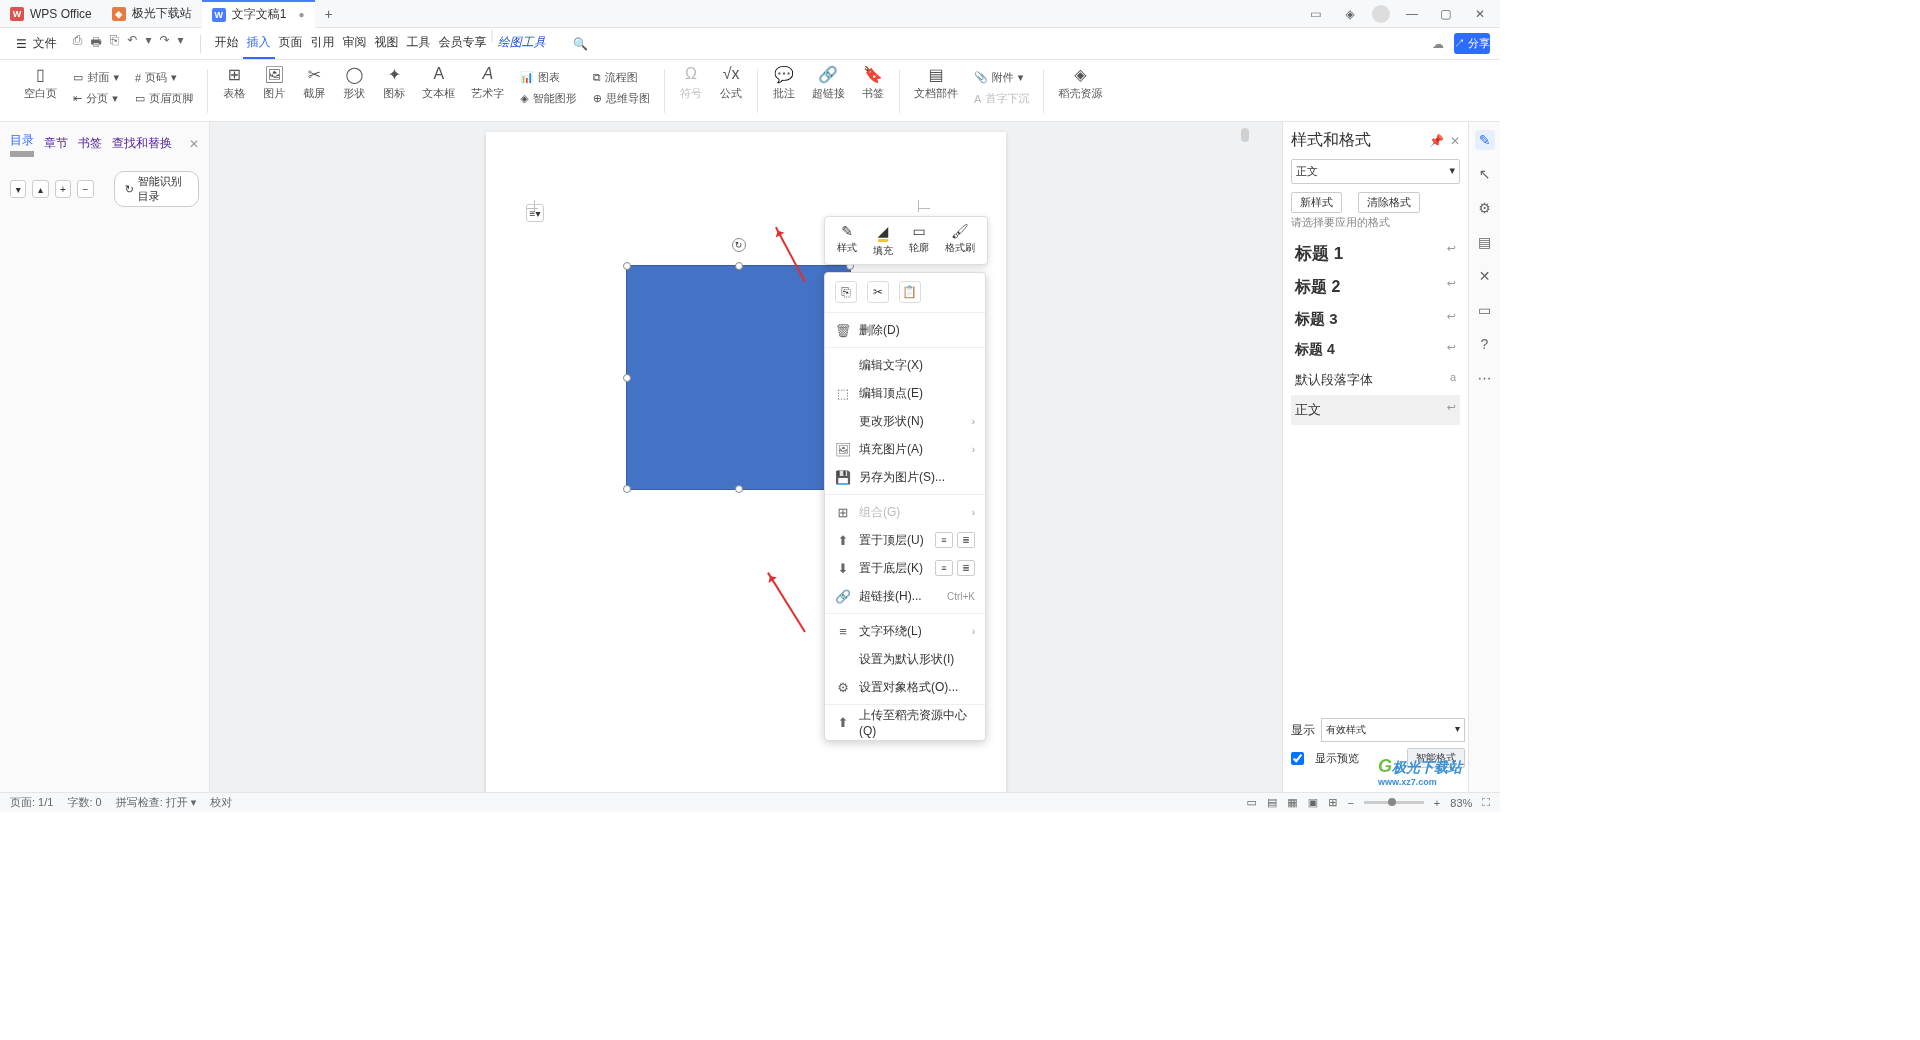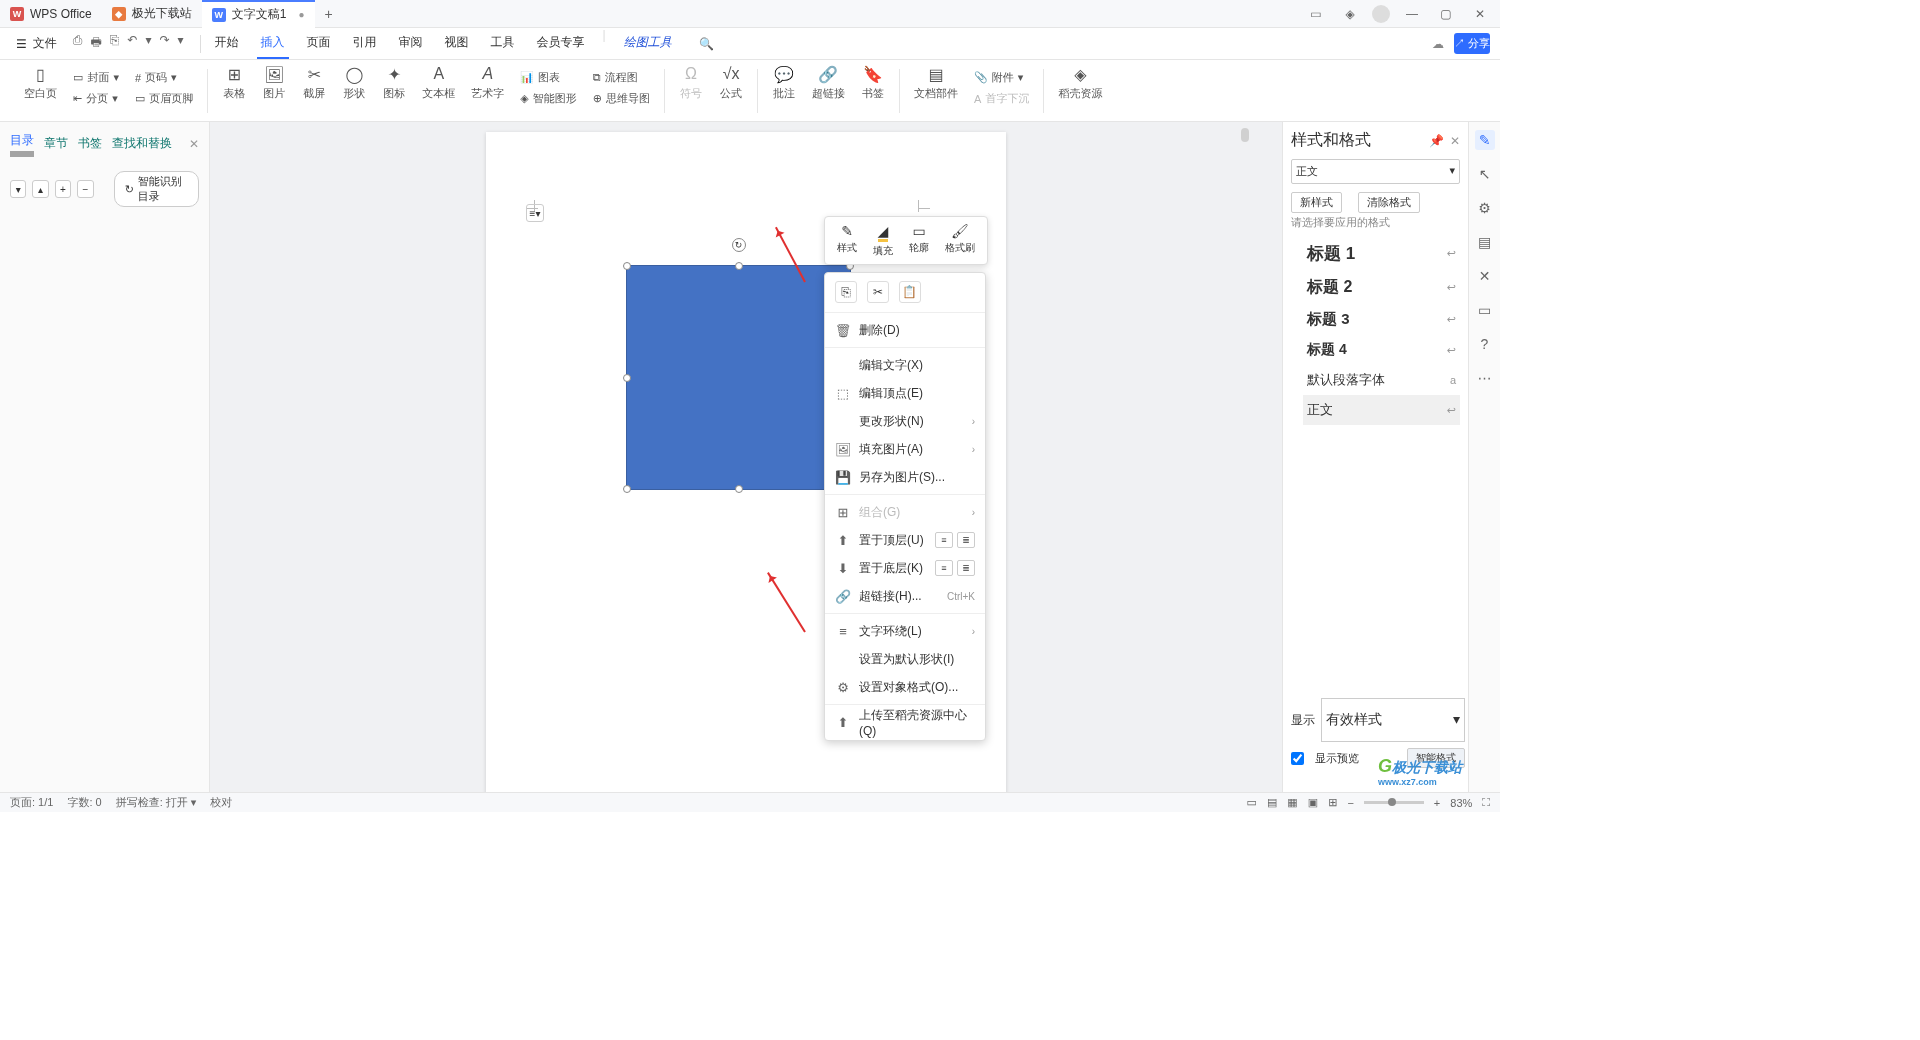--- a/index.html
+++ b/index.html
@@ -13,42 +13,42 @@
 .tab-close { color: #999; font-size: 10px; margin-left: 6px; }
 .tab-add { padding: 0 10px; color: #666; font-size: 14px; }
 .titlebar-right { margin-left: auto; display: flex; align-items: center; gap: 10px; padding-right: 8px; }
 .titlebar-btn { width: 24px; height: 24px; display: flex; align-items: center; justify-content: center; color: #666; }
 
 
 .menubar { height: 32px; display: flex; align-items: center; padding: 0 10px; gap: 4px; border-bottom: 1px solid #e5e5e5; }
 .menu-file { display: flex; align-items: center; gap: 6px; padding: 0 6px; }
 .menu-icons { display: flex; gap: 8px; padding: 0 6px; color: #666; }
 .menu-sep { width: 1px; height: 18px; background: #ddd; margin: 0 6px; }
-.menu-tabs { display: flex; gap: 14px; }
+.menu-tabs { display: flex; }
 .menu-tab { padding: 6px 4px; color: #333; cursor: pointer; }
 .menu-tab.active { color: #2e6cff; border-bottom: 2px solid #2e6cff; }
 .menu-tab.blue { color: #1d4ed8; font-style: italic; }
 .menubar-right { margin-left: auto; display: flex; align-items: center; gap: 10px; }
 .share-btn { background: #2e6cff; color: #fff; padding: 3px 0; border-radius: 3px; font-size: 11px; }
 
 
 .ribbon { height: 62px; display: flex; align-items: center; padding: 0 10px; border-bottom: 1px solid #e5e5e5; }
 .ribbon-group { display: flex; align-items: flex-start; padding: 0 8px; gap: 4px; height: 100%; }
 .ribbon-sep { width: 1px; height: 44px; background: #e5e5e5; }
 .ribbon-item { display: flex; flex-direction: column; align-items: center; justify-content: center; padding: 4px 6px; gap: 2px; font-size: 11px; color: #555; min-width: 36px; }
 .ribbon-item-row { display: flex; align-items: center; padding: 2px 6px; gap: 4px; font-size: 11px; color: #555; }
 .ribbon-icon { width: 20px; height: 20px; display: flex; align-items: center; justify-content: center; font-size: 16px; }
 .ribbon-col { display: flex; flex-direction: column; justify-content: center; height: 56px; gap: 2px; }
 .disabled { color: #bbb; }
 
 
 .main-area { position: absolute; top: 122px; left: 0; right: 0; bottom: 20px; display: flex; }
 .nav-panel { width: 210px; background: #fafafa; border-right: 1px solid #e5e5e5; }
 .nav-tabs { display: flex; gap: 10px; padding: 8px 10px; font-size: 12px; align-items: center; }
-.nav-tab { color: #0f766e; padding: 2px 0; }
+.nav-tab { color: #4c1d95; padding: 2px 0; }
 .nav-tab.active { color: #2e6cff; border-bottom: 6px solid #a3a3a3; }
 .nav-close { margin-left: auto; color: #999; }
 .nav-controls { display: flex; gap: 6px; padding: 6px 10px; align-items: center; }
 .nav-btn { width: 20px; height: 18px; border: 1px solid #ccc; border-radius: 3px; background: #fff; display: flex; align-items: center; justify-content: center; font-size: 10px; }
 .nav-pill { border: 1px solid #ccc; border-radius: 10px; padding: 2px 10px; background: #fff; font-size: 11px; display: flex; align-items: center; gap: 4px; }
 
 
 .canvas-wrap { flex: 1; background: #f0f1f3; position: relative; overflow: hidden; }
 .page { position: absolute; left: 50%; top: 10px; transform: translateX(-50%); width: 520px; height: 670px; background: #fff; box-shadow: 0 1px 4px rgba(0,0,0,0.15); }
 .shape { position: absolute; left: 140px; top: 133px; width: 225px; height: 225px; background: #4472c4; border: 1px solid #3a5fa0; }
@@ -88,21 +88,21 @@
 
 
 .right-panel { width: 186px; background: #fff; border-left: 1px solid #e5e5e5; padding: 8px; font-size: 12px; }
 .rp-header { display: flex; align-items: center; gap: 6px; margin-bottom: 8px; }
 .rp-title { flex: 1; font-size: 16px; }
 .rp-pin { color: #999; }
 .rp-select { width: 100%; border: 1px solid #ccc; padding: 4px; border-radius: 2px; margin-bottom: 8px; font-size:11px; display:flex; justify-content:space-between; }
 .rp-btns { display: flex; gap: 16px; margin-bottom: 2px; }
 .rp-btn { border: 1px solid #ccc; padding: 2px 8px; border-radius: 2px; font-size: 11px; }
 .rp-section-label { color: #888; font-size: 11px; margin-bottom: 6px; font-family: Liberation Serif, serif; }
-.rp-item { display: flex; justify-content: space-between; align-items: center; padding: 6px 4px; font-size: 13px; margin-left: 12px; }
+.rp-item { display: flex; justify-content: space-between; padding: 6px 4px; font-size: 13px; }
 .rp-item.selected { background: #f0f0f0; }
 .rp-item-h1 { font-size: 17px; font-weight: bold; }
 .rp-item-h2 { font-size: 16px; font-weight: bold; }
 .rp-item-h3 { font-size: 15px; font-weight: bold; }
 .rp-item-h4 { font-size: 14px; font-weight: bold; }
 .rp-ret { color: #999; font-size: 11px; }
 .rp-bottom { position: absolute; bottom: 24px; width: 174px; }
 .rp-show { display: flex; align-items: center; gap: 6px; margin-bottom: 6px; }
 .rp-check { display: flex; align-items: center; gap: 11px; font-size: 11px; }
 
@@ -502,21 +502,21 @@
         <span>默认段落字体</span>
         <span class="rp-ret">a</span>
       </div>
     <div class="rp-item selected">
         <span>正文</span>
         <span class="rp-ret">↩</span>
       </div>
     <div class="rp-bottom">
       <div class="rp-show">
         <span>显示</span>
-        <div style="flex:1;border:1px solid #ccc;padding:12px 4px;font-size:14px;display:flex;justify-content:space-between">
+        <div style="flex:1;border:1px solid #ccc;padding:4px 4px;font-size:10px;display:flex;justify-content:space-between">
             <span>有效样式</span>
             <span>▾</span>
           </div>
       </div>
       <div style="display:flex;justify-content:space-between">
         <label class="rp-check">
             <input type="checkbox" checked="" style="">
             <span>显示预览</span>
           </label>
         <span class="rp-btn" style="background:#eef2f7;font-size:10px">智能格式</span>

